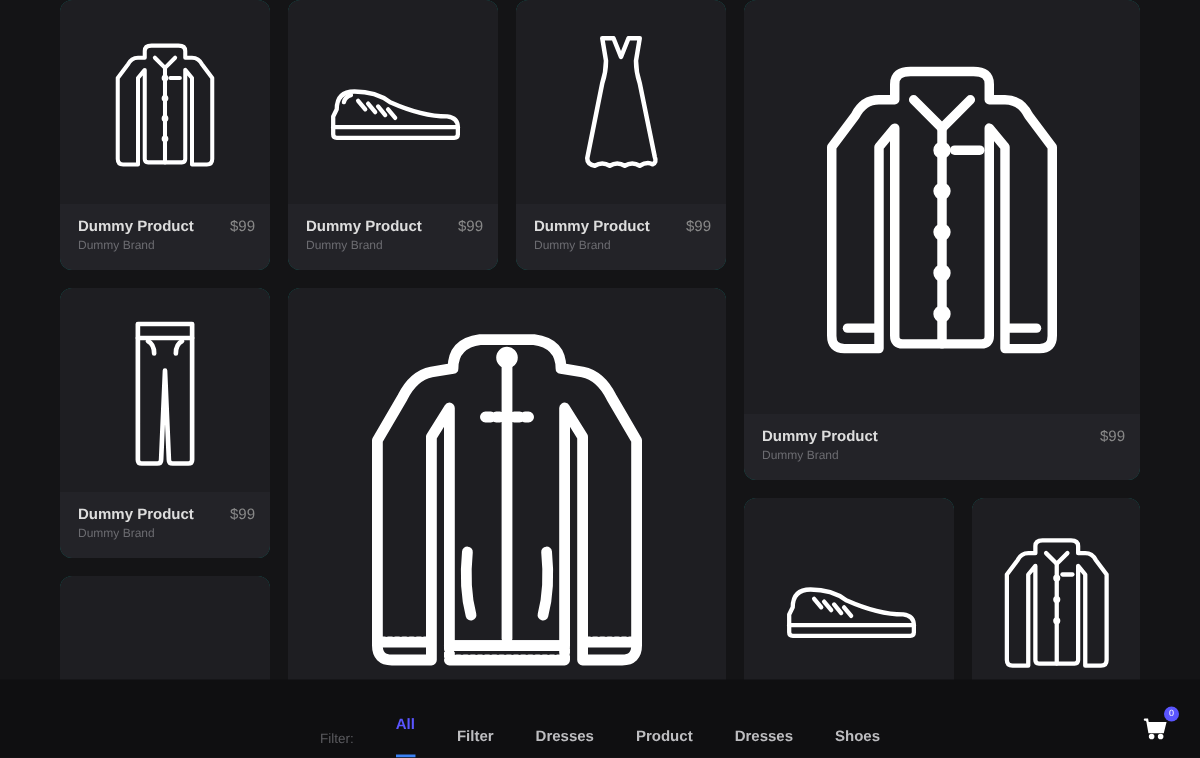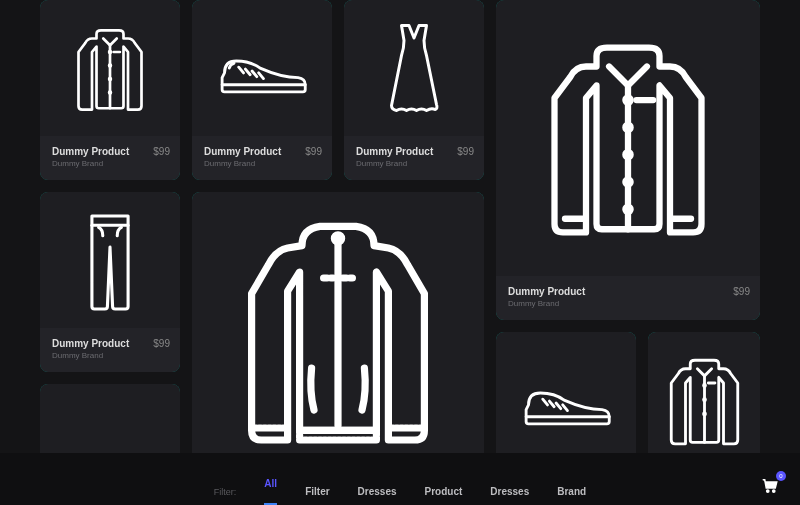--- a/index.html
+++ b/index.html
@@ -267,21 +267,21 @@
 </div>
 
 <div class="bottom-bar">
   <div class="filters">
     <span class="filter-label">Filter:</span>
     <span class="filter-item active">All</span>
     <span class="filter-item">Filter</span>
     <span class="filter-item">Dresses</span>
     <span class="filter-item">Product</span>
     <span class="filter-item">Dresses</span>
-    <span class="filter-item">Brand</span>
+    <span class="filter-item">Shoes</span>
   </div>
   <div class="cart-btn">
     <svg width="18" height="18" viewBox="0 0 24 24" stroke="#fff" fill="none" stroke-width="2" stroke-linecap="round">
       <path d="M3 5 L5 5 L7 16 L19 16 L21 8 L6 8"></path>
       <circle cx="9" cy="20" r="1.5" fill="#fff"></circle>
       <circle cx="17" cy="20" r="1.5" fill="#fff"></circle>
     </svg>
     <div class="cart-badge">0</div>
   </div>
 </div>

